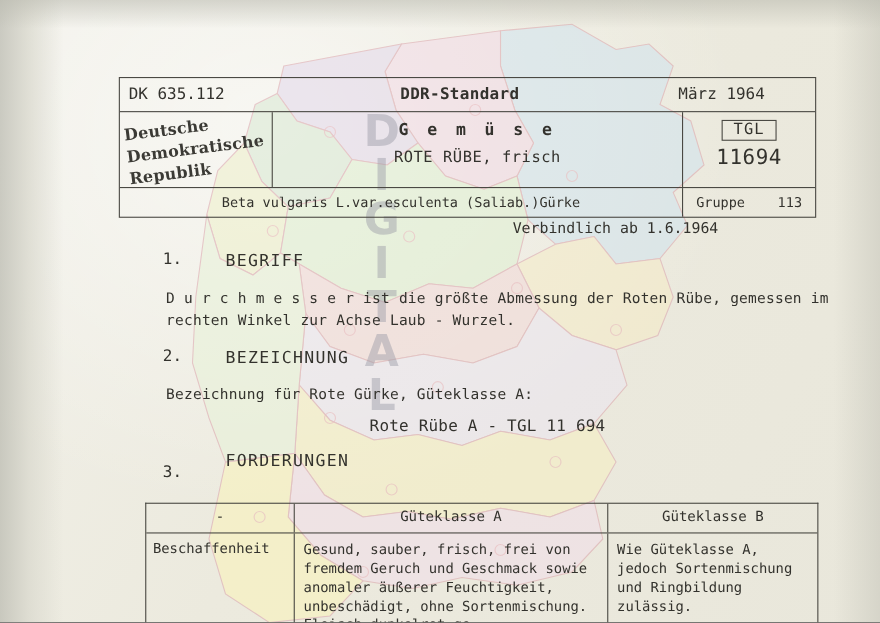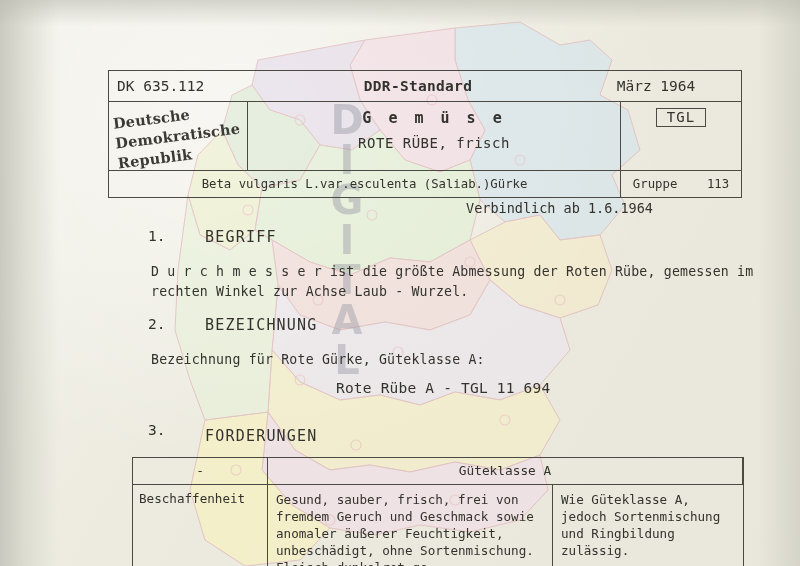--- a/index.html
+++ b/index.html
@@ -309,20 +309,21 @@
             <div>Demokratische</div>
             <div>Republik</div>
           </div>
         </div>
         <div class="hdr-mid">
           <div class="g1 ink">G e m ü s e</div>
           <div class="g2 ink">ROTE RÜBE, frisch</div>
         </div>
         <div class="hdr-tgl">
           <div class="tgl-badge ink">TGL</div>
+          <div class="tgl-num ink">11694</div>
         </div>
       </div>
 
       <div class="hdr-row3">
         <div class="hdr-bot-left ink">Beta vulgaris L.var.esculenta (Saliab.)Gürke</div>
         <div class="hdr-bot-right ink">
           <span>Gruppe</span>
           &nbsp;&nbsp;
           <span>113</span>
         </div>
@@ -337,26 +338,27 @@
     <div class="para ink" style="left:135px; top:262px; width:620px;">D u r c h m e s s e r  ist die größte Abmessung der Roten Rübe, gemessen im</div>
     <div class="para ink" style="left:135px; top:282px; width:620px;">rechten Winkel zur Achse Laub - Wurzel.</div>
 
     <div class="sec-num ink" style="left:148px; top:316px;">2.</div>
     <div class="sec-title ink" style="left:205px; top:316px;">BEZEICHNUNG</div>
 
     <div class="para ink" style="left:135px; top:350px; width:620px;">Bezeichnung für Rote Gürke, Güteklasse A:</div>
     <div class="para ink" style="left:320px; top:378px; width:420px; font-size:14.5px;">Rote Rübe A - TGL 11 694</div>
 
     <div class="sec-num ink" style="left:148px; top:422px;">3.</div>
-    <div class="sec-title ink" style="left:205px; top:427px;">FORDERUNGEN</div>
+    <div class="sec-title ink" style="left:205px; top:410px;">FORDERUNGEN</div>
 
     <div class="tbl">
       <div class="tbl-head">
         <div class="tc1 ink">-</div>
         <div class="tc2 ink">Güteklasse A</div>
+        <div class="tc3 ink">Güteklasse B</div>
       </div>
       <div class="tbl-body">
         <div class="bc1 ink">Beschaffenheit</div>
         <div class="bc2 ink">Gesund, sauber, frisch, frei von fremdem Geruch und Geschmack sowie anomaler äußerer Feuchtigkeit, unbeschädigt, ohne Sortenmischung. Fleisch dunkelrot ge-</div>
         <div class="bc3 ink">Wie Güteklasse A, jedoch Sortenmischung und Ringbildung zulässig.</div>
       </div>
     </div>
 
   </div>
 </div>

